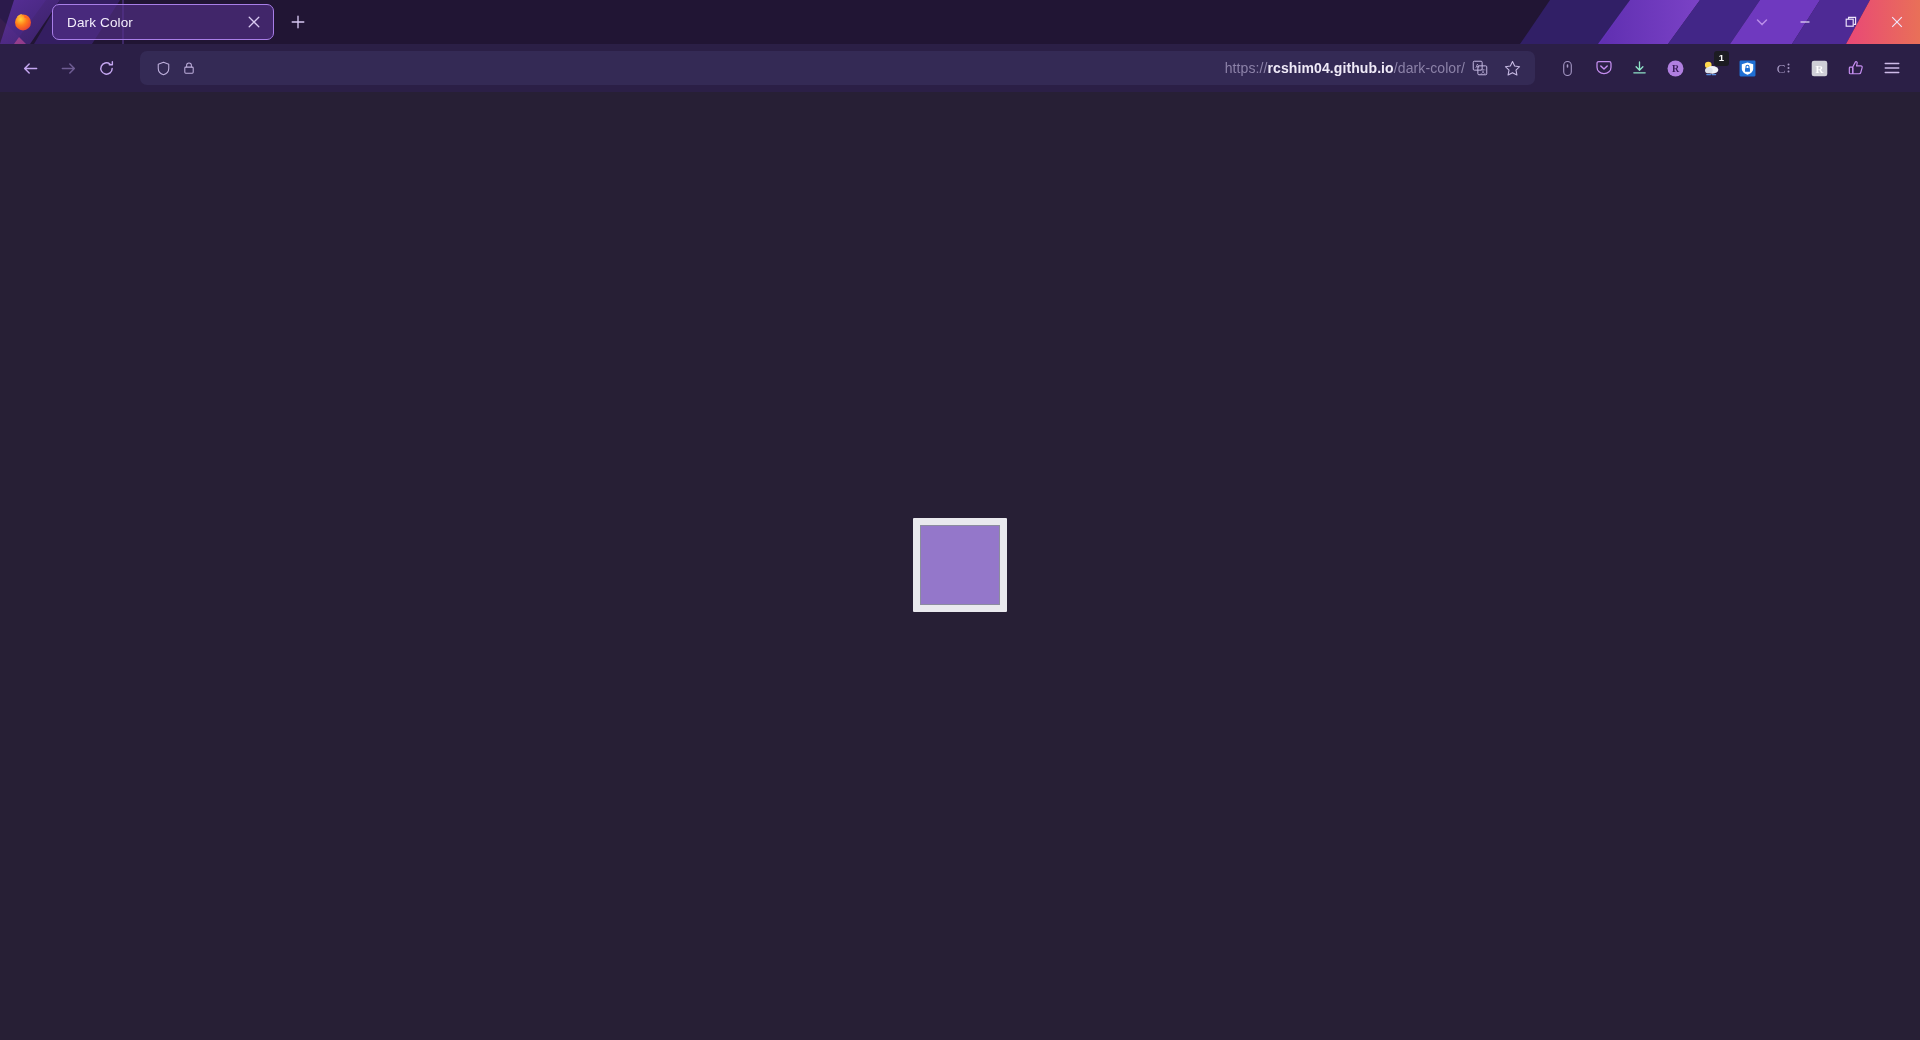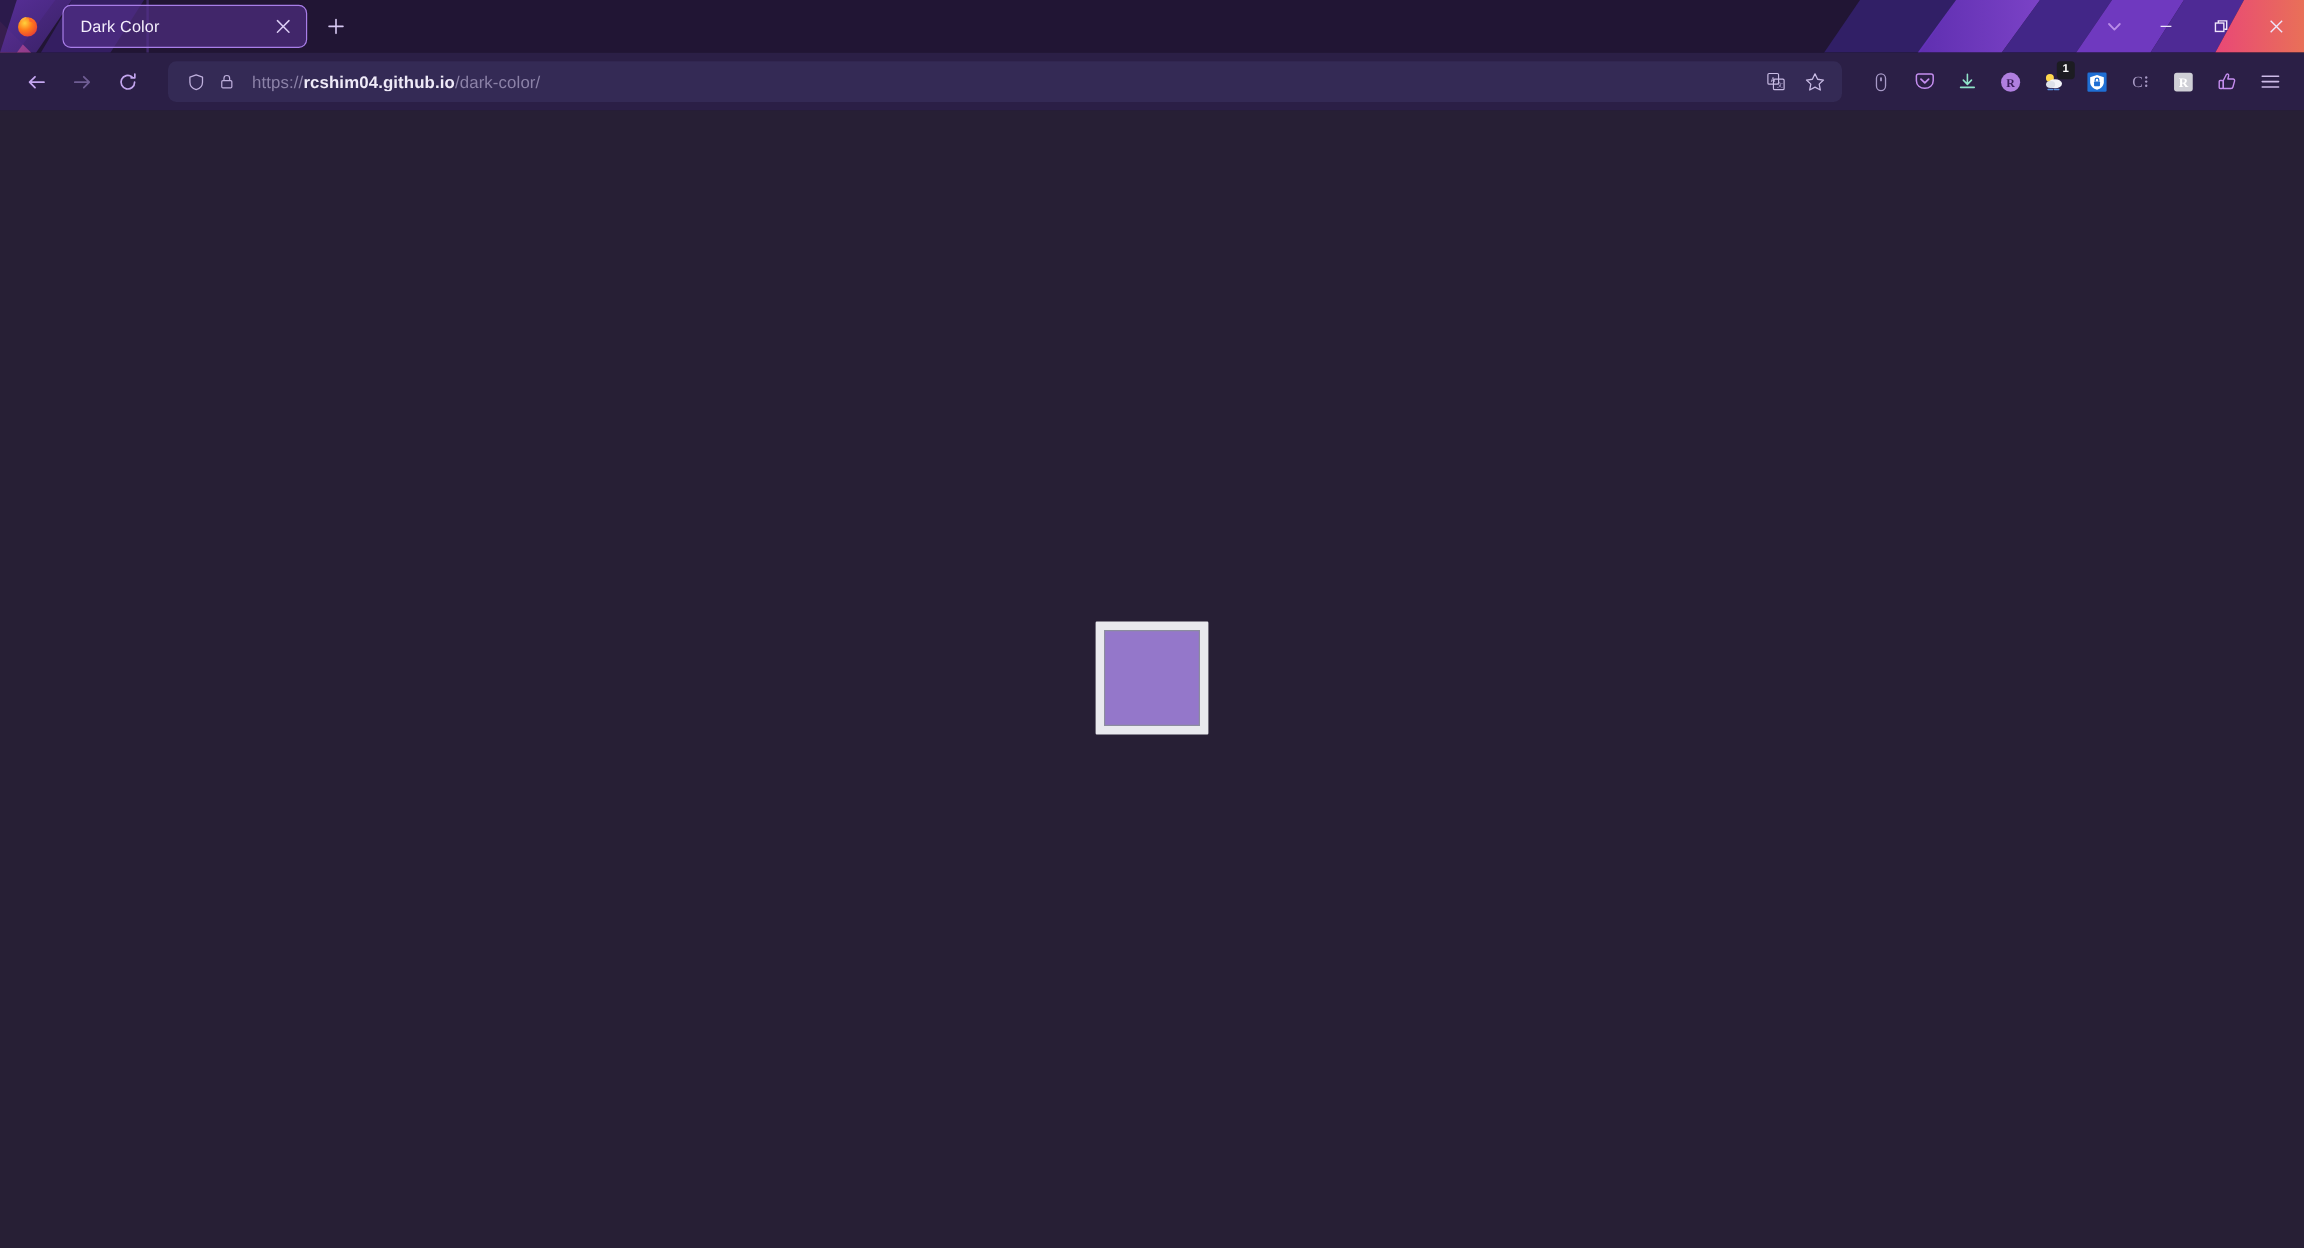--- a/index.html
+++ b/index.html
@@ -57,21 +57,21 @@
     display: flex; align-items: center; justify-content: center;
     margin-left: 8px;
   }
 
   .tab {
     position: relative;
     z-index: 2;
     margin-left: 14px;
     margin-bottom: 4px;
     height: 36px;
-    width: 204px;
+    width: 222px;
     border-radius: 7px;
     background: rgba(85, 49, 140, 0.62);
     border: 1px solid #a87ee8;
     display: flex;
     align-items: center;
     padding: 0 8px 0 14px;
     color: #f4eefc;
     font-size: 13.5px;
   }
   .tab-title {
@@ -118,20 +118,21 @@
 
   
   #navbar {
     height: 48px;
     flex: 0 0 48px;
     background: #2b1f46;
     display: flex;
     align-items: center;
     padding: 12px 12px;
     position: relative;
+    text-align: right;
   }
   .navbtn {
     width: 36px; height: 36px;
     display: flex; align-items: center; justify-content: center;
     border-radius: 5px;
     color: #c4a6f0;
     margin-right: 2px;
   }
   .navbtn.disabled { color: #6f5d94; }
 

